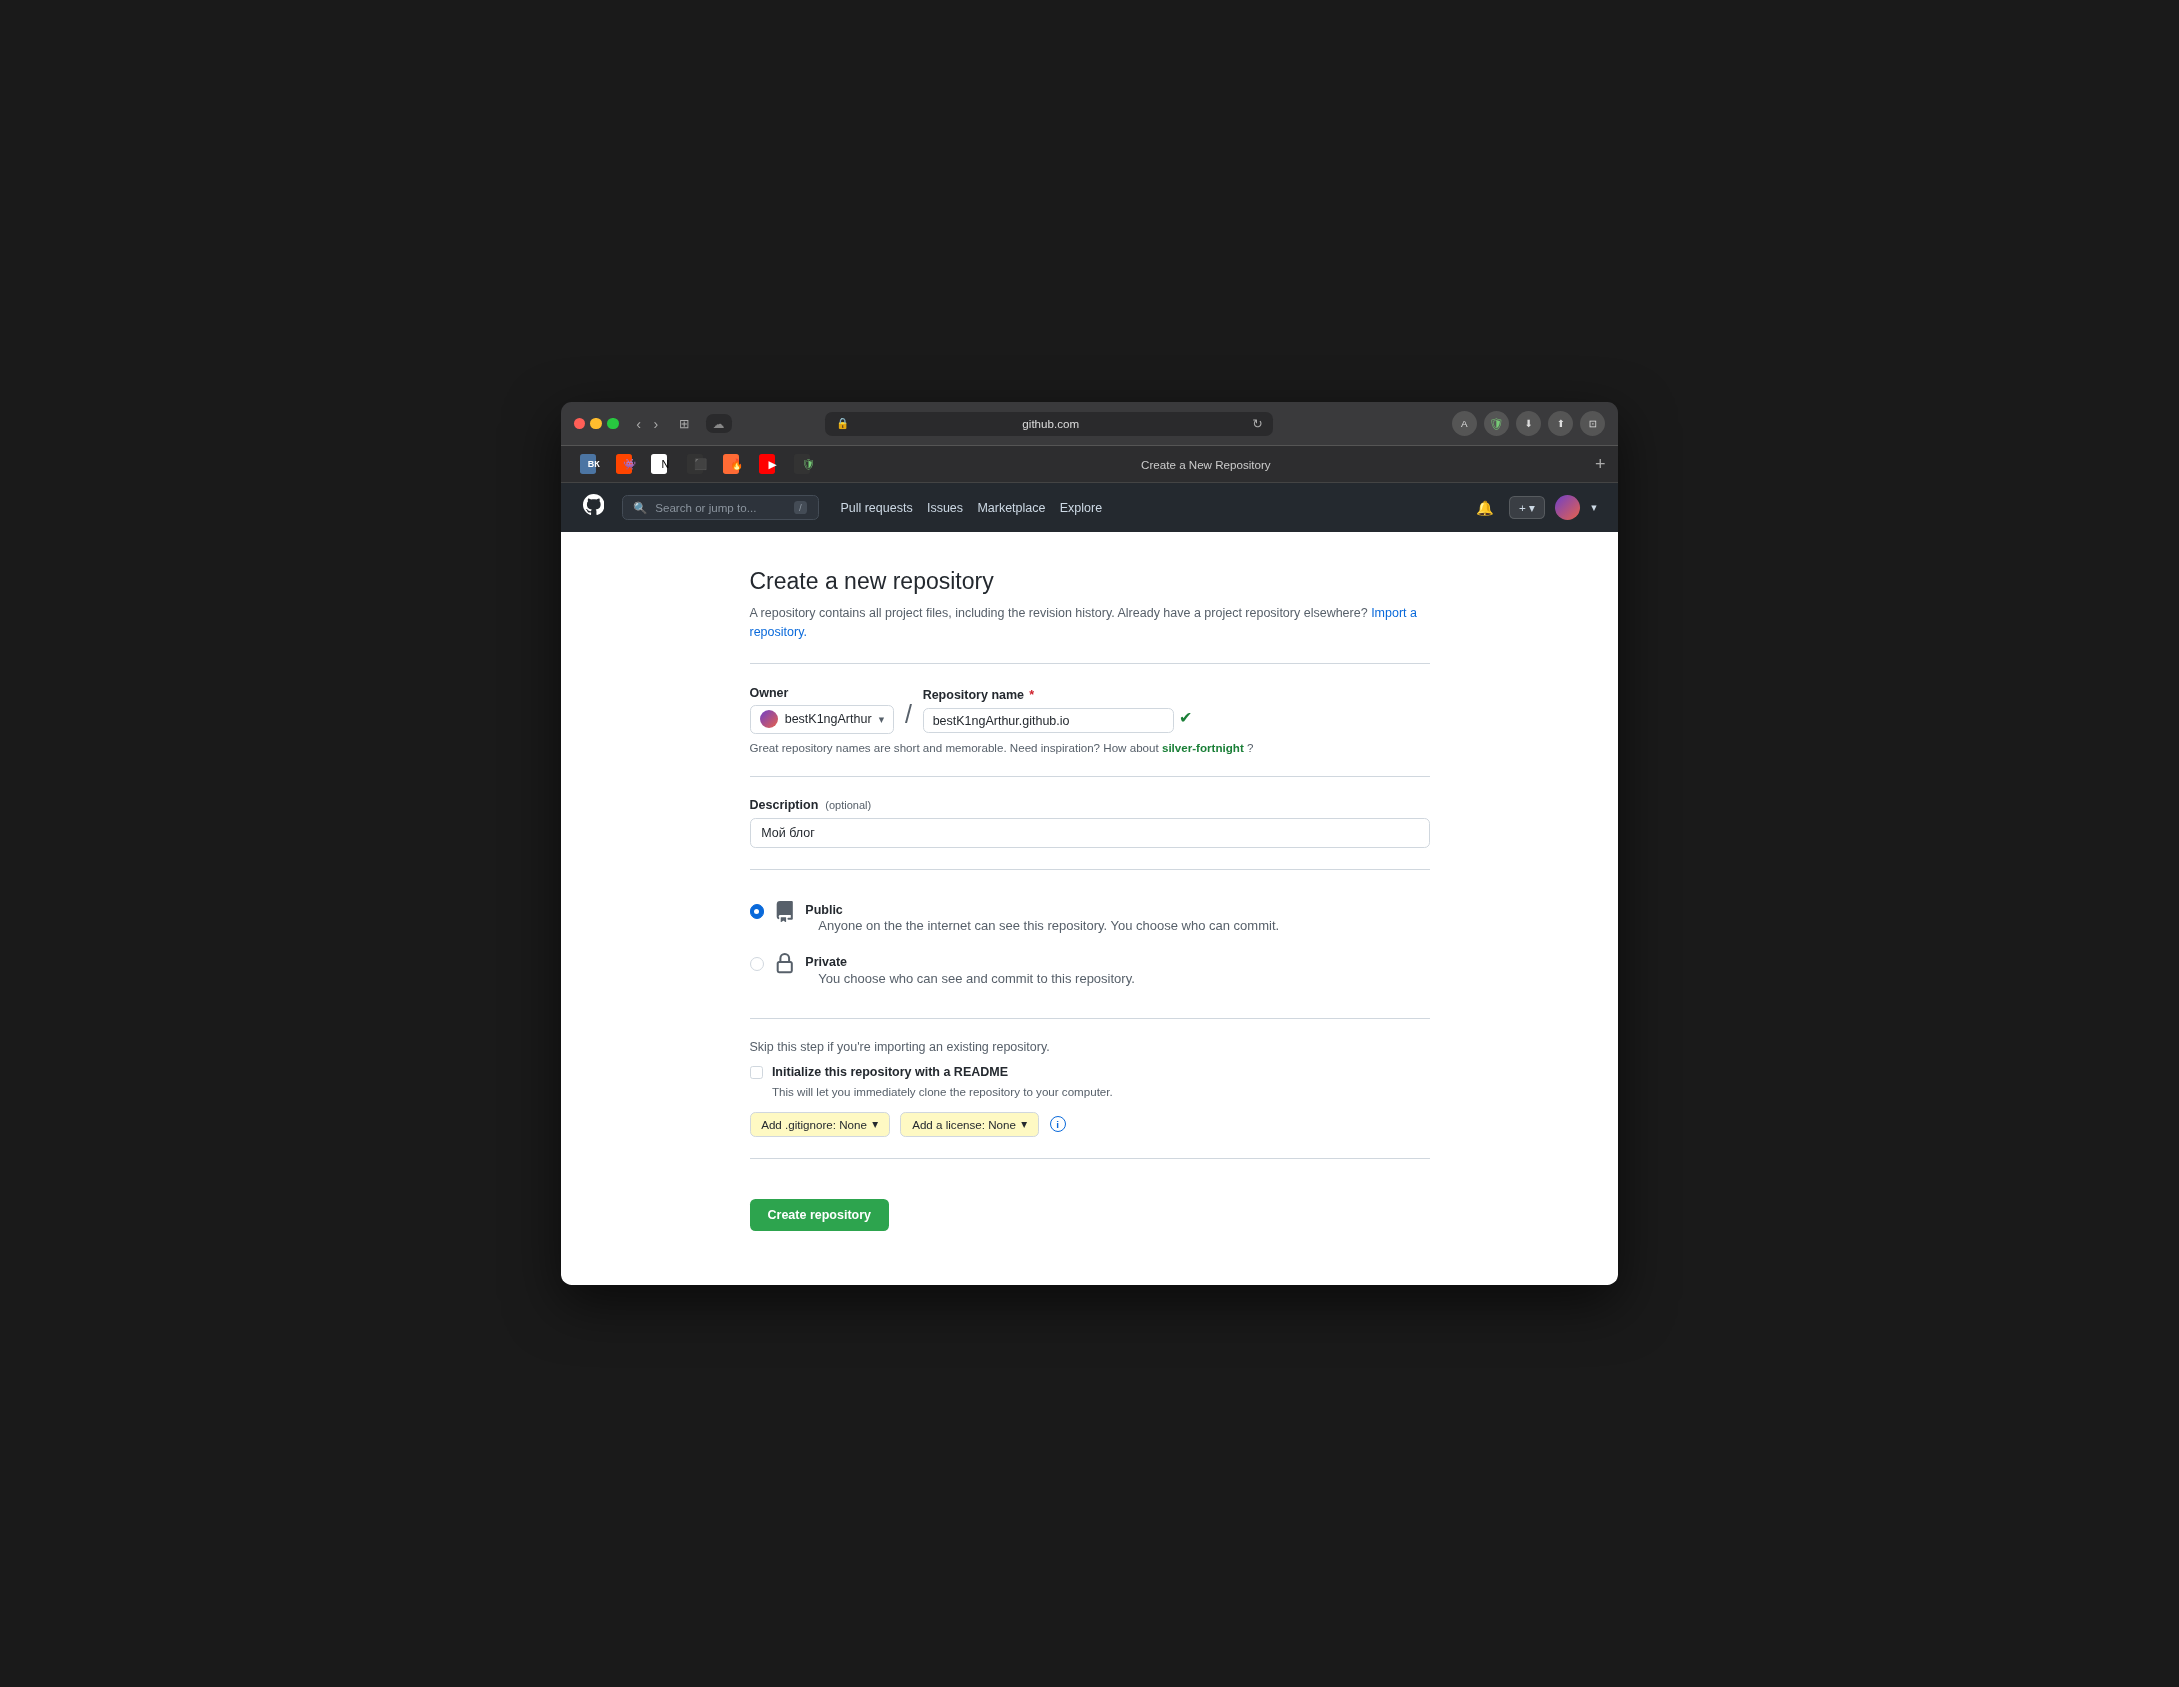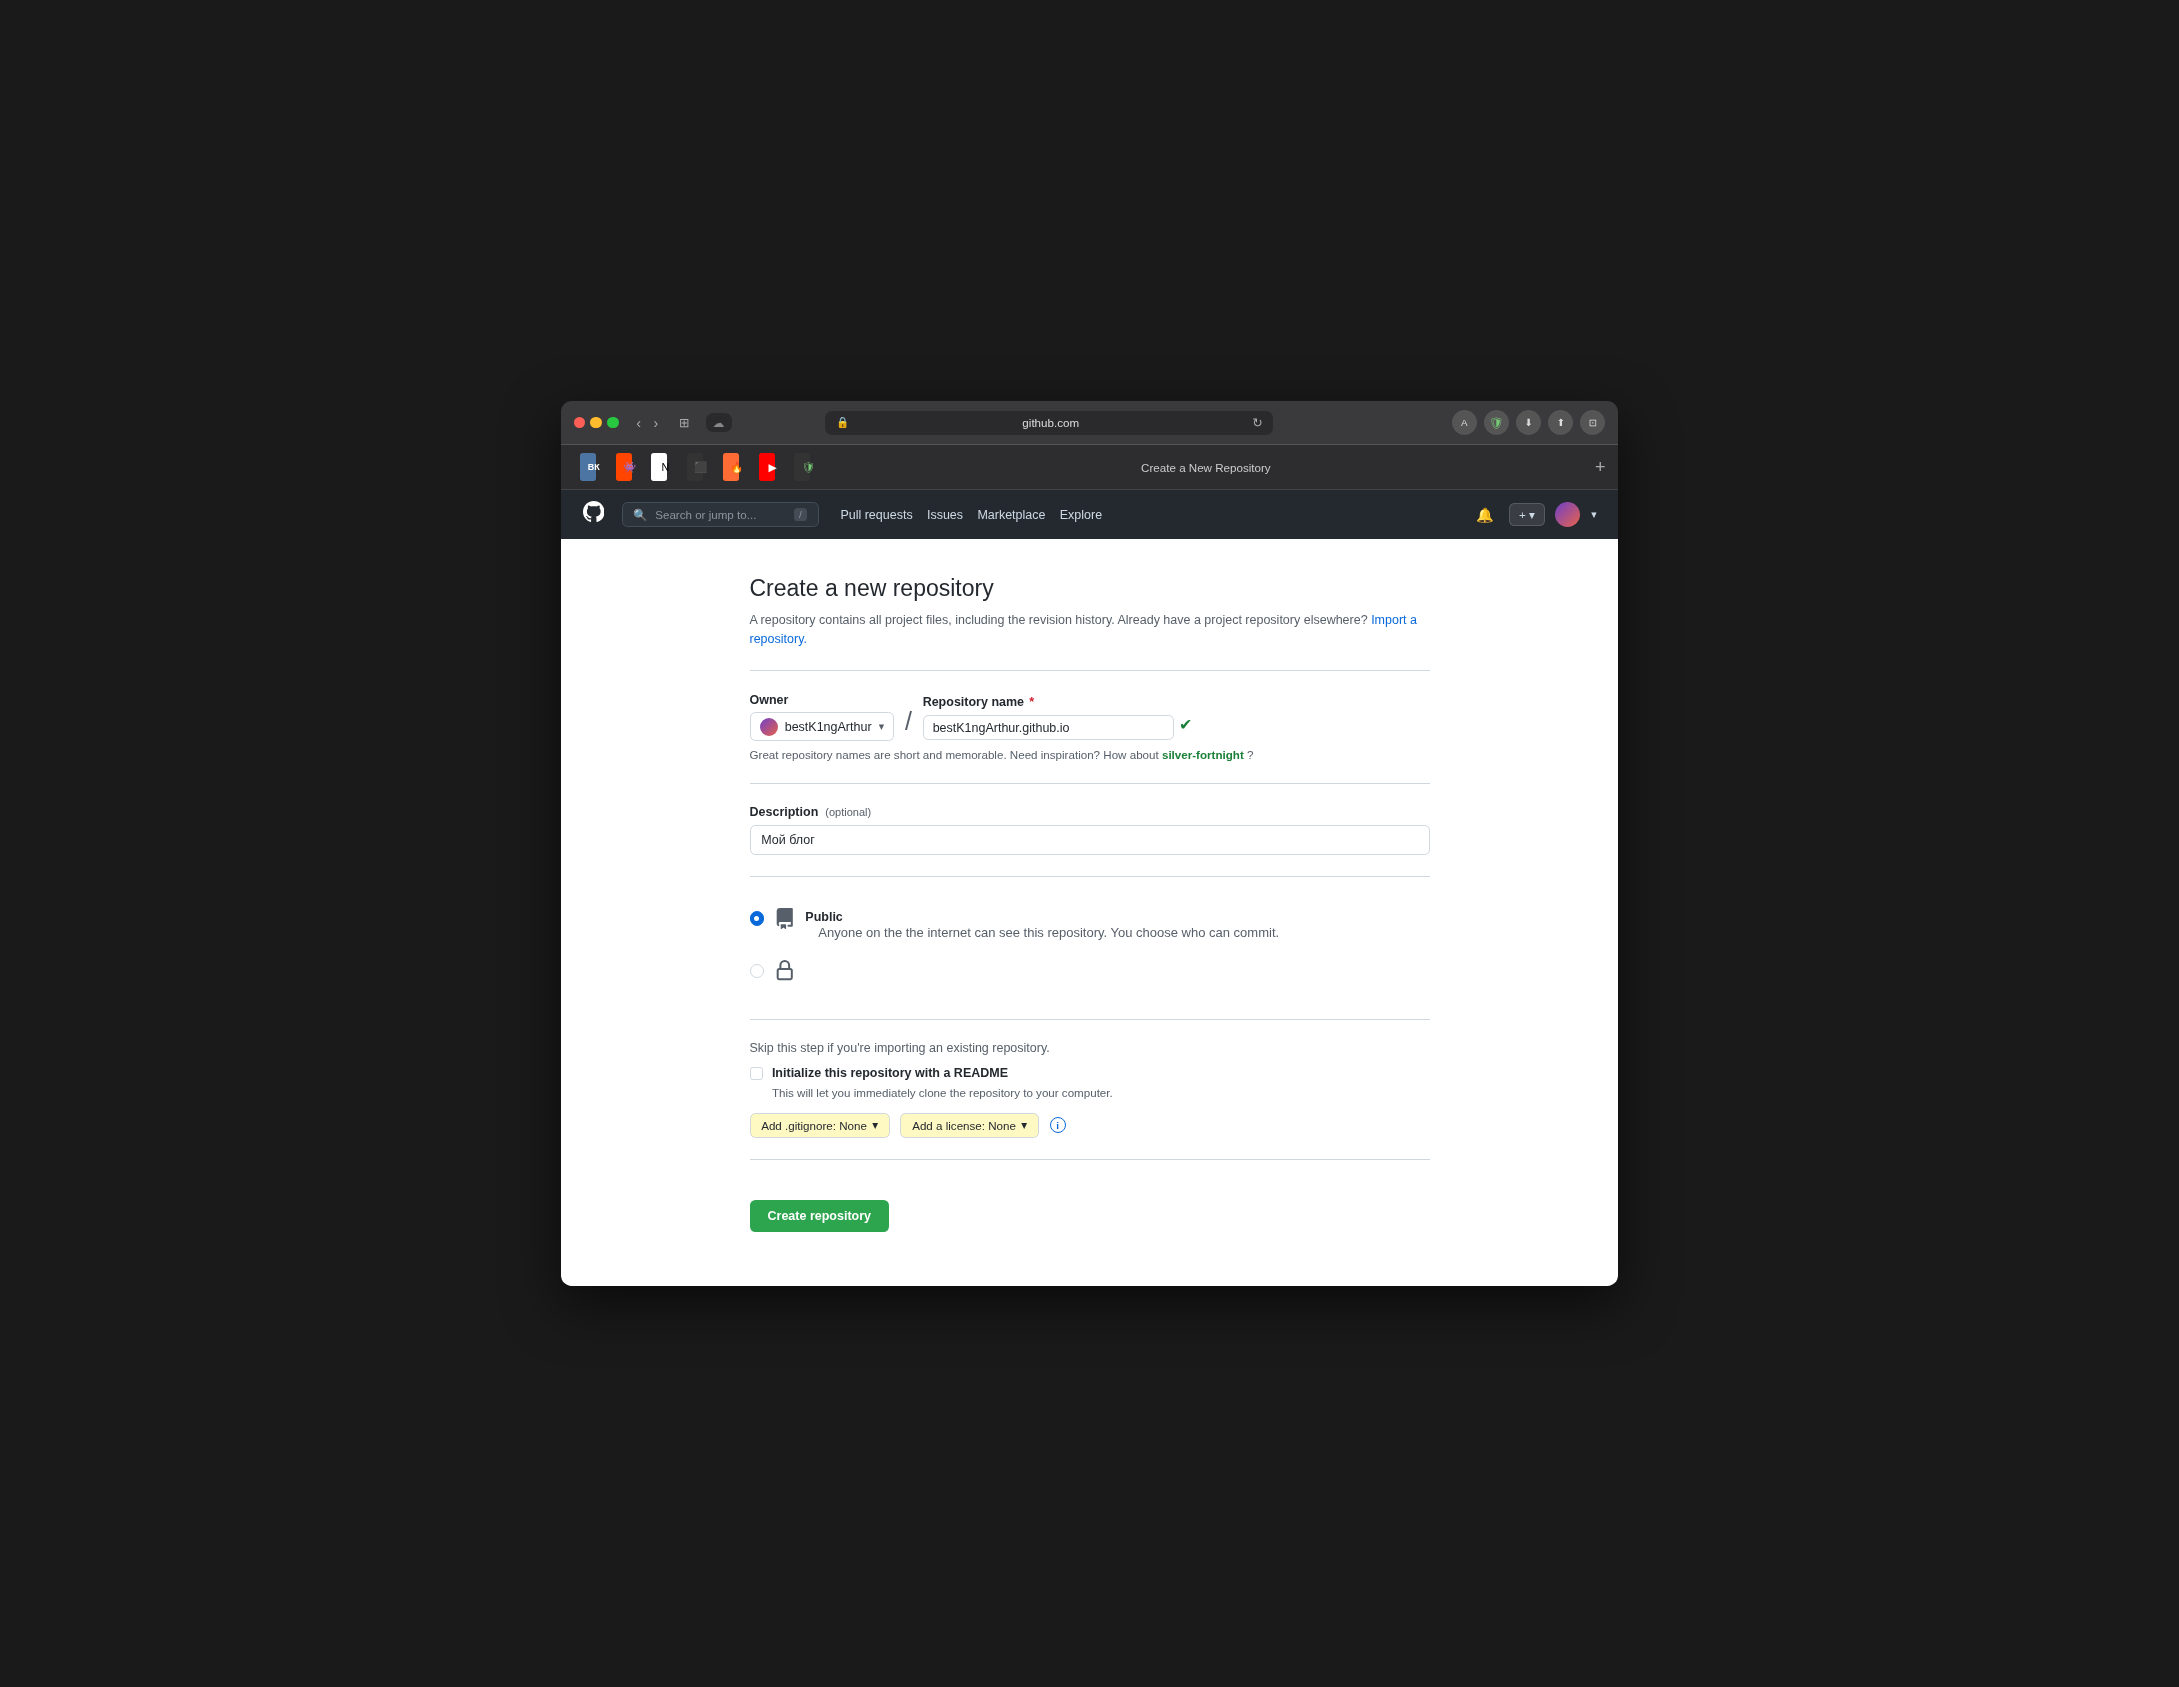--- a/index.html
+++ b/index.html
@@ -128,21 +128,21 @@
       display: flex;
       align-items: center;
       gap: 3.6px;
       padding: 2.7px 6.3px;
       border-radius: 4.5px;
       cursor: pointer;
       color: #ddd;
     }
     .bm-icon {
       width: 16px;
-      height: 28px;
+      height: 20px;
       border-radius: 2.7px;
       display: flex;
       align-items: center;
       justify-content: center;
       font-size: 10.7px;
       padding-left: 12px;
     }
     .bm-vk { background: #4c75a3; color: white; font-weight: bold; font-size: 9px; }
     .bm-reddit { background: #ff4500; color: white; }
     .bm-notion { background: white; color: black; }
@@ -677,20 +677,24 @@
           </div>
         </div>
 
         <div class="visibility-option">
           <div class="radio-btn"></div>
           <div style="color:#57606a;font-size:19.7px;margin-top:-1.8px;">
             <svg width="21.5" height="21.5" viewBox="0 0 16 16" fill="currentColor">
               <path d="M4 4a4 4 0 018 0v2h.25c.966 0 1.75.784 1.75 1.75v5.5A1.75 1.75 0 0112.25 15h-8.5A1.75 1.75 0 012 13.25v-5.5C2 6.784 2.784 6 3.75 6H4V4zm8.25 3.5h-8.5a.25.25 0 00-.25.25v5.5c0 .138.112.25.25.25h8.5a.25.25 0 00.25-.25v-5.5a.25.25 0 00-.25-.25zM10.5 6V4a2.5 2.5 0 00-5 0v2h5z"></path>
             </svg>
           </div>
+          <div class="visibility-info">
+            <div class="visibility-label">Private</div>
+            <div class="visibility-desc">You choose who can see and commit to this repository.</div>
+          </div>
         </div>
       </div>
 
       <hr class="divider">
 
       
       <div class="init-section">
         <p class="skip-text">Skip this step if you're importing an existing repository.</p>
 
         <div class="checkbox-row">

